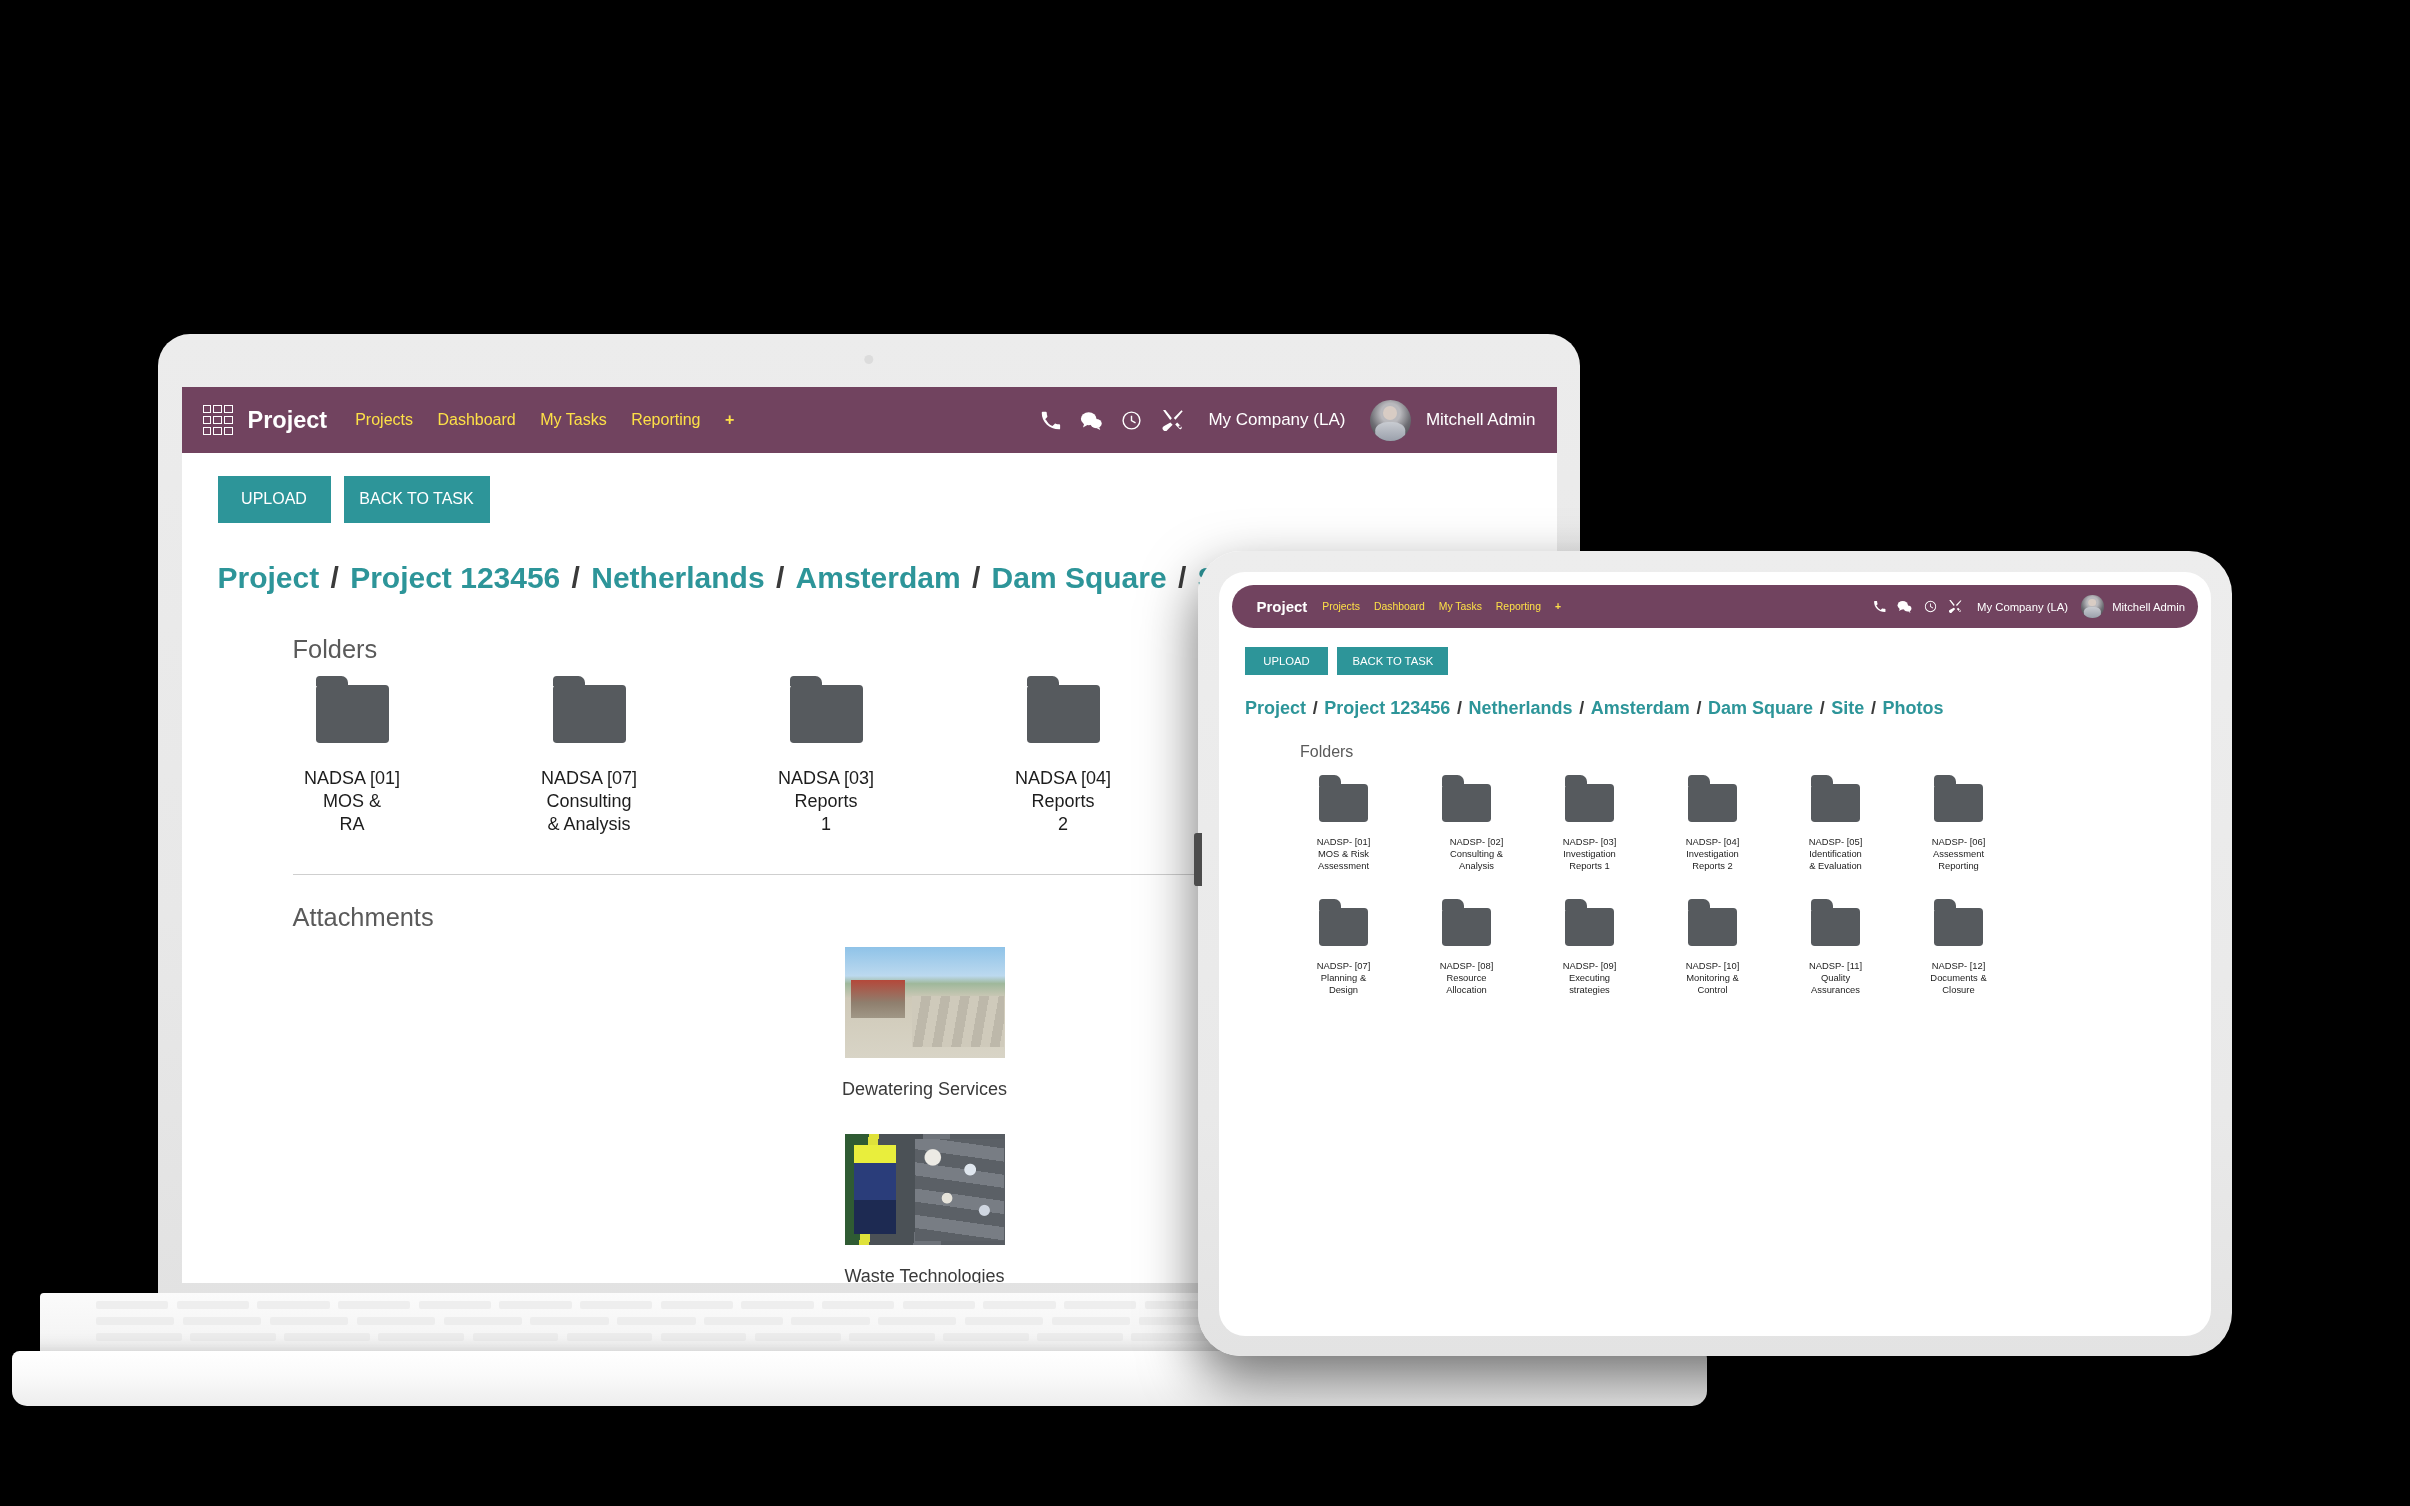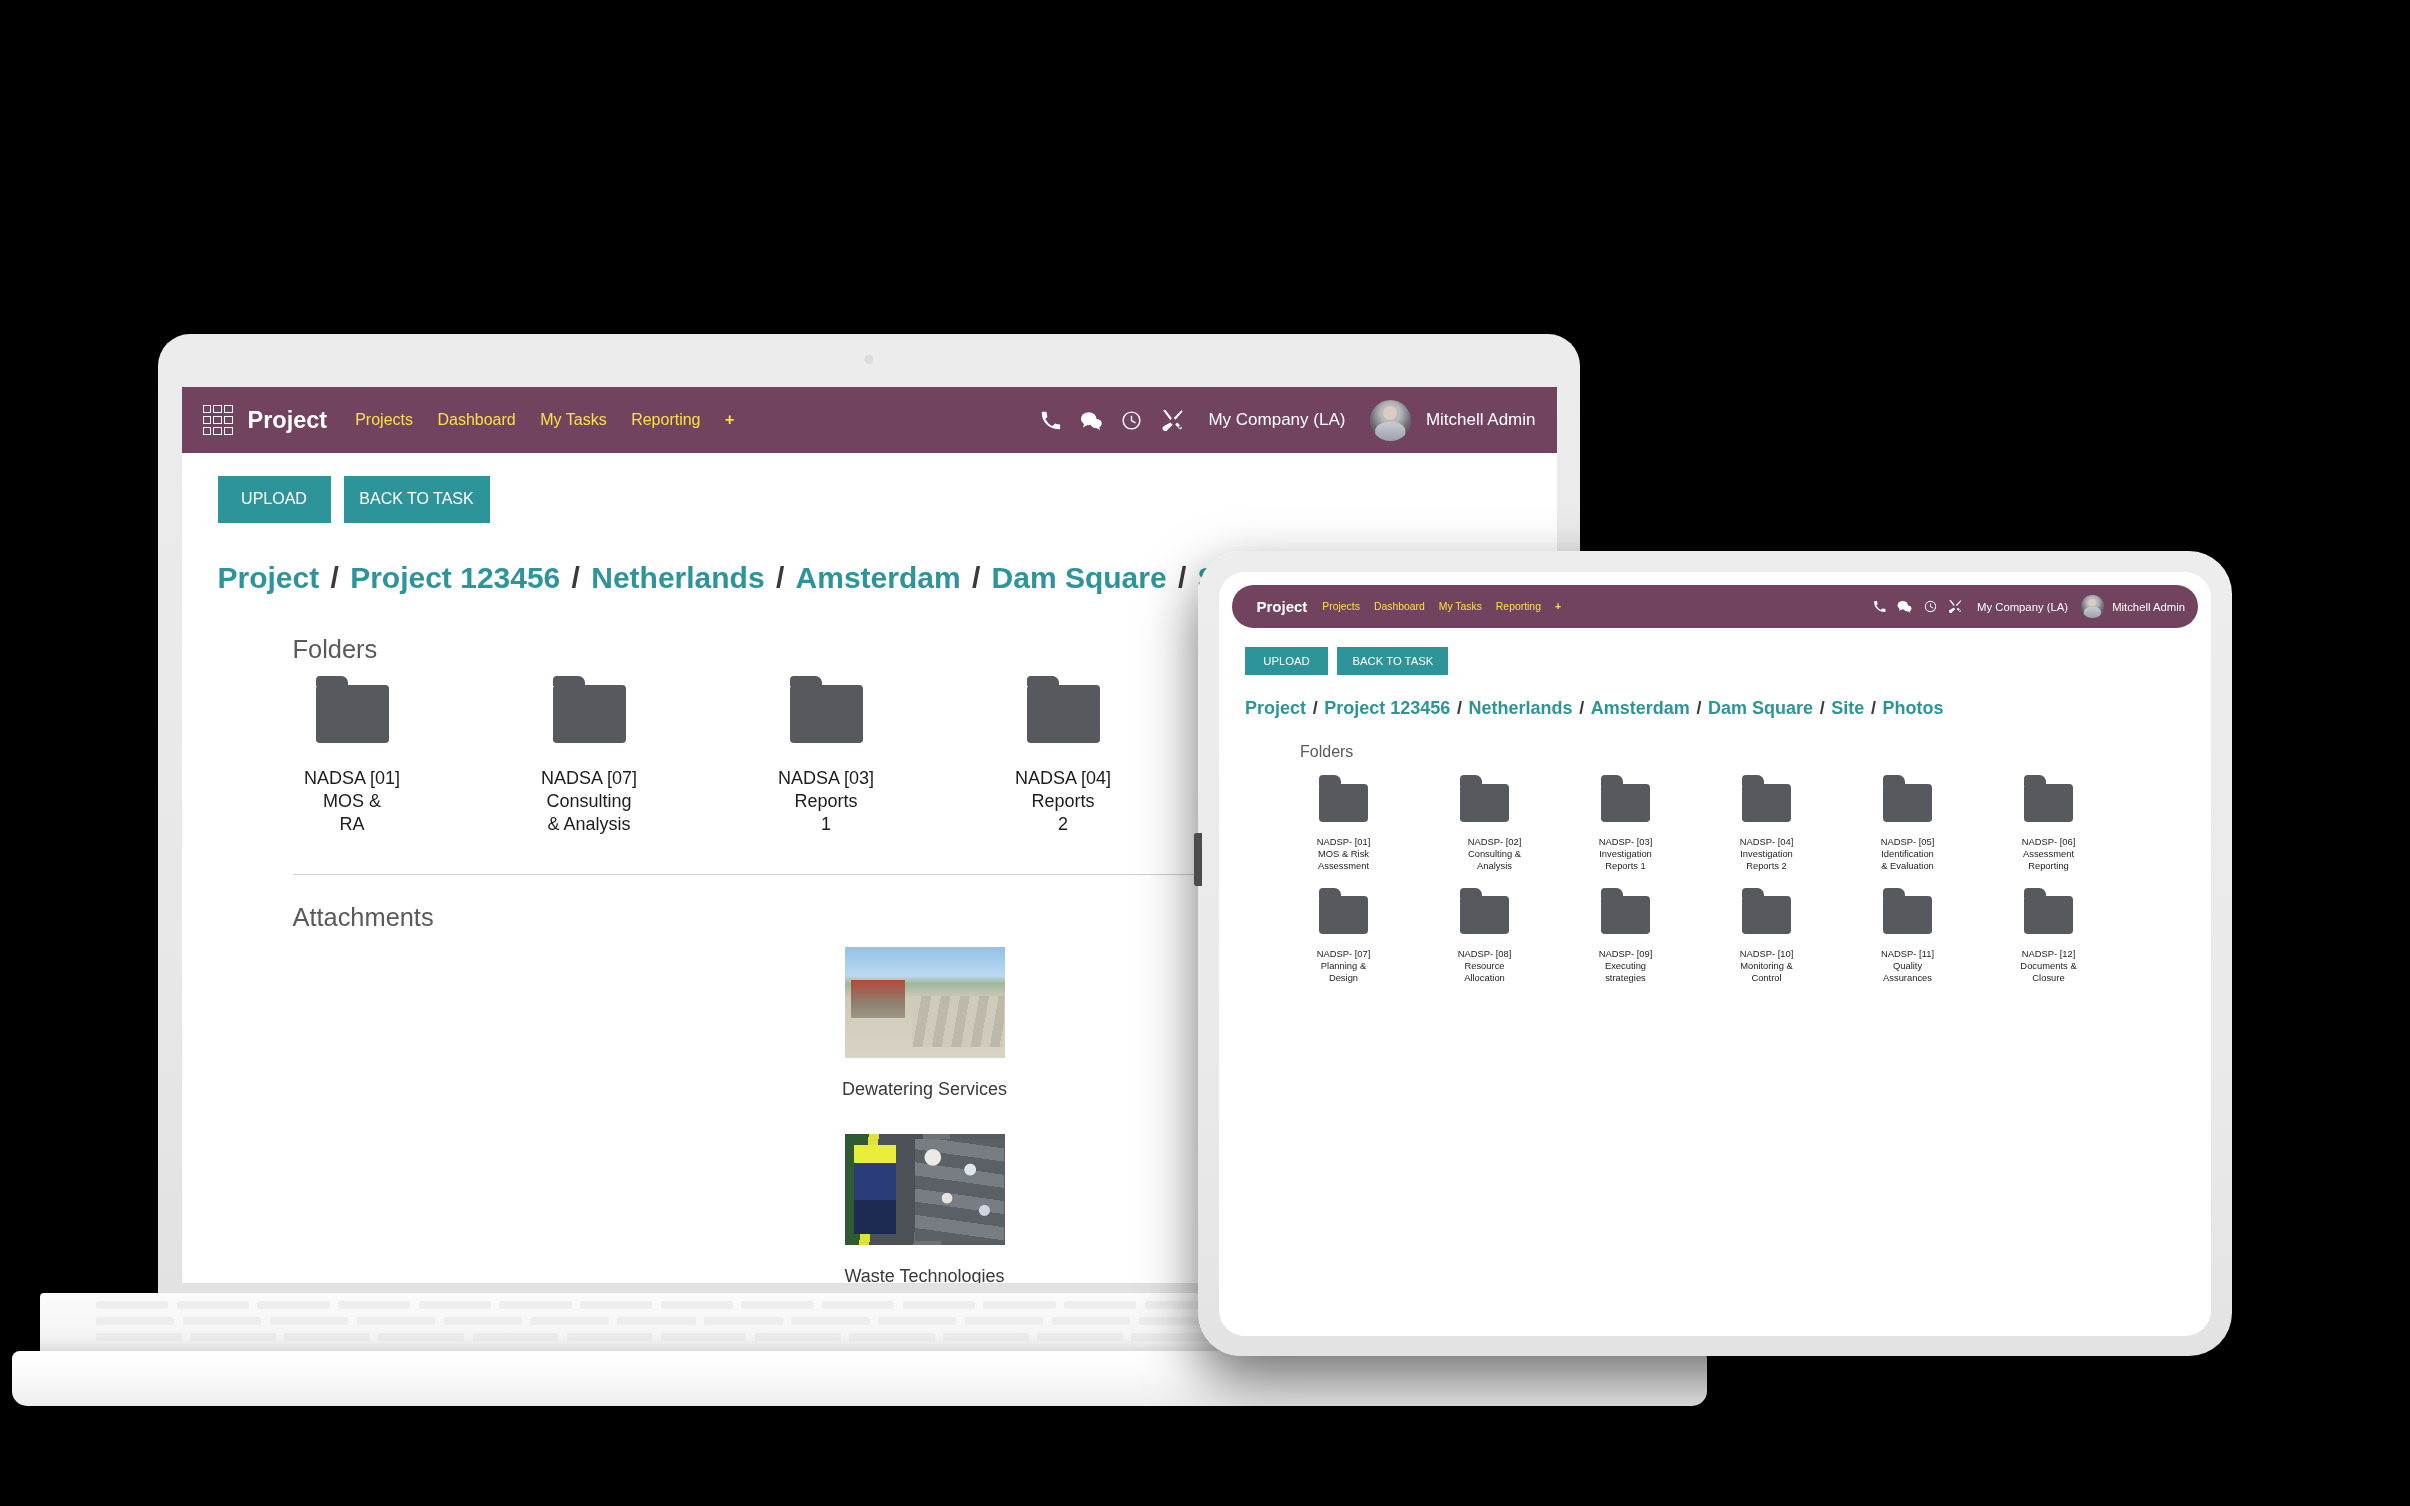--- a/index.html
+++ b/index.html
@@ -431,21 +431,21 @@
           <span class="c">Dam Square</span>
             <span class="sep">/</span>
           <span class="c">Site</span>
             <span class="sep">/</span>
           <span class="c">Photos</span>
         </div>
 
         <div style="padding:24.5px 0 0 81px;">
           <div class="section-title" style="font-size:16px;">Folders</div>
 
-          <div class="folder-grid" style="grid-template-columns:repeat(6,87px);column-gap:54px;row-gap:24.5px;margin-top:22.6px;">
+          <div class="folder-grid" style="grid-template-columns:repeat(6,87px);column-gap:54px;row-gap:24.5px;margin-top:22.6px;gap:36px;">
 
             <div class="folder-cell">
               <div class="folder-ico" style="width:49px;height:38px;margin-bottom:14px;"></div>
               <div class="folder-label" style="font-size:9.4px;">
                 <div>NADSP- [01]</div>
                 <div>MOS &amp; Risk</div>
                 <div>Assessment</div>
               </div>
             </div>
 

